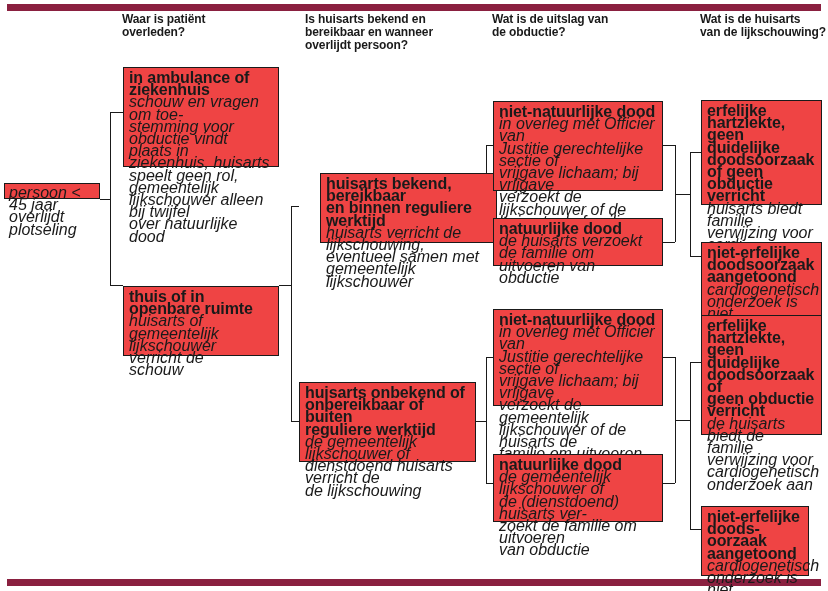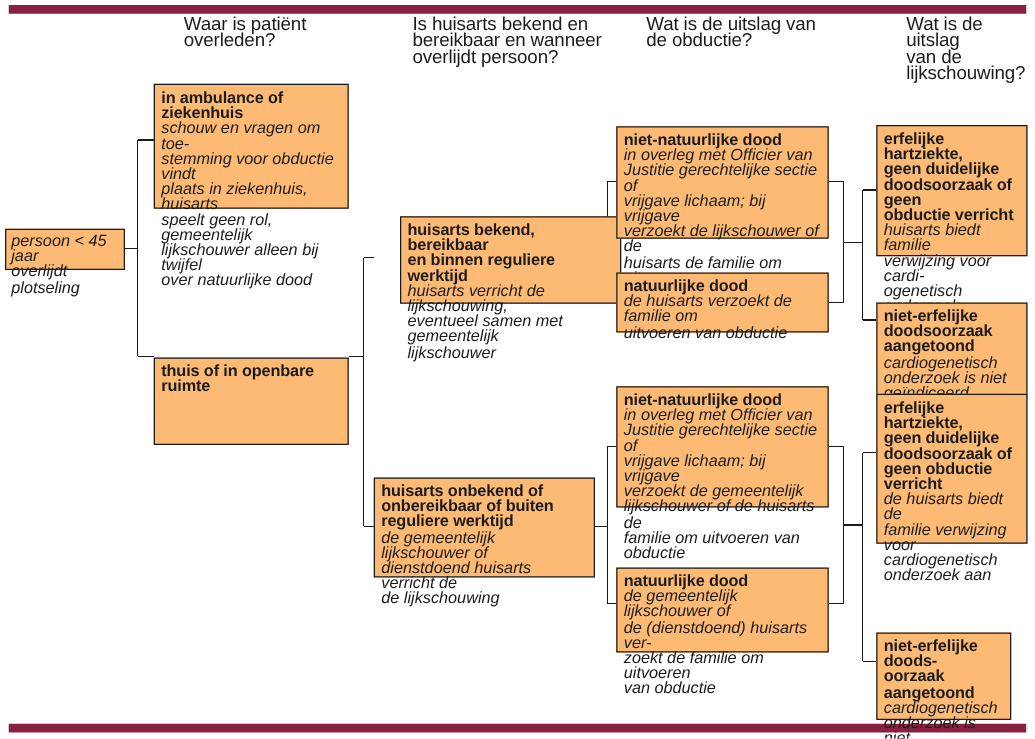--- a/index.html
+++ b/index.html
@@ -4,34 +4,34 @@
 <style>
   html,body{margin:0;padding:0;background:#ffffff;}
   #canvas{
     position:relative;width:828px;height:591px;background:#ffffff;
     font-family:"Liberation Sans",sans-serif;color:#1a1a1a;overflow:hidden;
   }
   .bar{position:absolute;left:7px;right:7px;height:7px;background:#8a2040;}
   #bar-top{top:4px;}
   #bar-bottom{top:579px;}
   .col-header{
-    position:absolute;font-size:15px;font-weight:normal;line-height:13px;
-    white-space:pre-line;letter-spacing:-0.1px;margin-left:25px;
+    position:absolute;font-size:12px;font-weight:bold;line-height:13px;
+    white-space:pre-line;letter-spacing:-0.1px;
   }
   #h1{left:122px;top:13px;}
   #h2{left:305px;top:13px;}
   #h3{492px;left:492px;top:13px;}
   #h4{left:700px;top:13px;}
   .node{
-    position:absolute;border:1px solid #1a1a1a;background:#fdba74;
-    padding:4px 5px;box-sizing:border-box;font-size:13px;line-height:12.2px;
+    position:absolute;border:1px solid #1a1a1a;background:#ef4444;
+    padding:4px 5px;box-sizing:border-box;font-size:16px;line-height:12.2px;
   }
   .node-title{font-weight:bold;white-space:pre-line;letter-spacing:-0.1px;}
   .node-body{white-space:pre-line;font-style:italic;}
-  #b-root{left:4px;top:183px;width:96px;height:33px;padding:3px 4px;}
+  #b-root{left:4px;top:183px;width:96px;height:16px;padding:3px 4px;}
   #b-c1a{left:123px;top:67px;width:156px;height:100px;}
   #b-c1b{left:123px;top:250px;width:156px;height:70px;margin-top:36px;}
   #b-c2a{left:299px;top:173px;width:177px;height:70px;margin-left:21px;}
   #b-c2b{left:299px;top:382px;width:177px;height:80px;}
   #b-c3a{left:493px;top:101px;width:170px;height:90px;}
   #b-c3b{left:493px;top:218px;width:170px;height:48px;}
   #b-c3c{left:493px;top:309px;width:170px;height:97px;}
   #b-c3d{left:493px;top:454px;width:170px;height:68px;}
   #b-c4a{left:701px;top:100px;width:121px;height:105px;}
   #b-c4b{left:701px;top:228px;width:121px;height:77px;margin-top:14px;}
@@ -56,40 +56,43 @@
     <path d="M663 357 H675 M663 483 H675 M675 357 V483 M675 420 H690 M690 362 V529 M690 362 H701 M690 529 H701" stroke="#1a1a1a" stroke-width="1" fill="none"></path>
   </svg>
 
   <div class="col-header" id="h1">Waar is patiënt
 overleden?</div>
   <div class="col-header" id="h2">Is huisarts bekend en
 bereikbaar en wanneer
 overlijdt persoon?</div>
   <div class="col-header" id="h3">Wat is de uitslag van
 de obductie?</div>
-  <div class="col-header" id="h4">Wat is de uitslag
+  <div class="col-header" id="h4">Wat is de huisarts
 van de lijkschouwing?</div>
 
   <div class="node" id="b-root">
     <div class="node-body">persoon &lt; 45 jaar
 overlijdt plotseling</div>
   </div>
 
   <div class="node" id="b-c1a">
     <div class="node-title">in ambulance of ziekenhuis</div>
     <div class="node-body">schouw en vragen om toe-
 stemming voor obductie vindt
 plaats in ziekenhuis, huisarts
 speelt geen rol, gemeentelijk
 lijkschouwer alleen bij twijfel
 over natuurlijke dood</div>
   </div>
 
   <div class="node" id="b-c1b">
     <div class="node-title">thuis of in openbare ruimte</div>
+    <div class="node-body">huisarts of gemeentelijk
+lijkschouwer verricht de
+schouw</div>
   </div>
 
   <div class="node" id="b-c2a">
     <div class="node-title">huisarts bekend, bereikbaar
 en binnen reguliere werktijd</div>
     <div class="node-body">huisarts verricht de lijkschouwing,
 eventueel samen met gemeentelijk
 lijkschouwer</div>
   </div>
 

